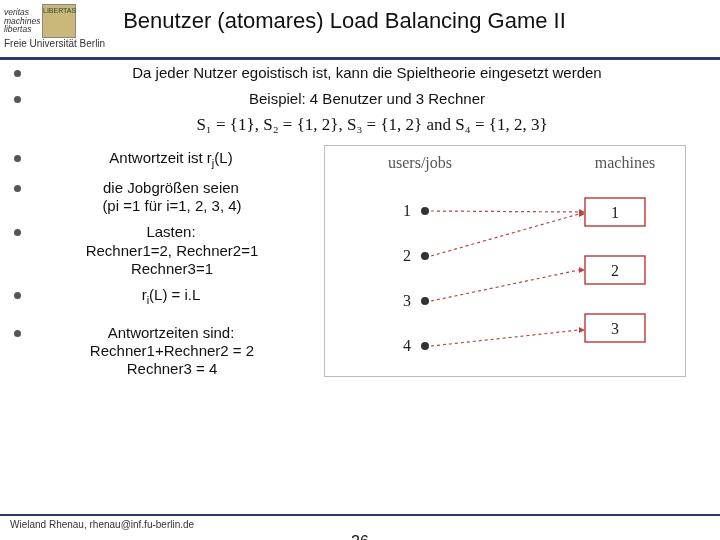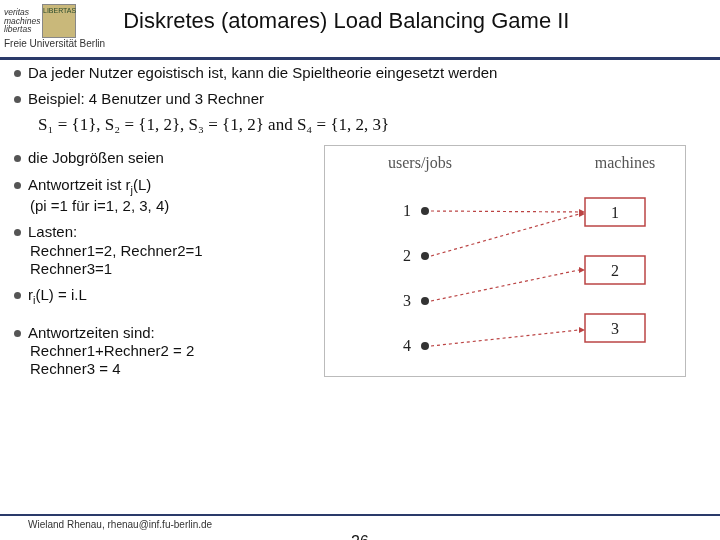--- a/index.html
+++ b/index.html
@@ -50,20 +50,21 @@
     font-size: 22px;
     color: #111;
     margin-left: 18px;
     margin-top: 4px;
   }
   .content {
     padding: 0 14px 0 14px;
     font-size: 15px;
     color: #111;
     line-height: 1.22;
+    text-align: center;
   }
   .bullet {
     position: relative;
     padding-left: 14px;
     margin-top: 4px;
   }
   .bullet::before {
     content: "";
     position: absolute;
     left: 0;
@@ -96,21 +97,21 @@
   .footer {
     position: absolute;
     bottom: 10px;
     left: 0;
     width: 100%;
     border-top: 2px solid #2a3a6a;
     font-size: 10px;
     color: #333;
     padding-top: 3px;
   }
-  .footer .author { margin-left: 28px; }
+  .footer .author { margin-left: 10px; }
   .footer .pagenum {
     position: absolute;
     left: 50%;
     top: 17px;
     transform: translateX(-50%);
     font-size: 16px;
     color: #111;
   }
 </style>
 </head>
@@ -121,34 +122,34 @@
     <div class="uni-row">
       <div class="motto">
         <span>veritas</span><br>
         <span>machines</span><br>
         <span>libertas</span>
       </div>
       <div class="seal">LIBERTAS</div>
     </div>
     <div class="uni-name">Freie Universität Berlin</div>
   </div>
-  <div class="title">Diskretes (atomares) Load Balancing Game II</div>
+  <div class="title">Benutzer (atomares) Load Balancing Game II</div>
 </div>
 
 <div class="content">
   <div class="bullet">Da jeder Nutzer egoistisch ist, kann die Spieltheorie eingesetzt werden</div>
   <div class="bullet tight">Beispiel: 4 Benutzer und 3 Rechner</div>
   <div class="formula">S₁ = {1}, S₂ = {1, 2}, S₃ = {1, 2} and S₄ = {1, 2, 3}</div>
 
   <div class="cols">
     <div class="leftcol">
-      <div class="bullet tight">die Jobgrößen seien</div>
       <div class="bullet tight">
         <span>Antwortzeit ist r</span><span class="subscript">j</span><span>(L)</span>
       </div>
+      <div class="bullet tight">die Jobgrößen seien</div>
       <div class="sub">(pi =1 für i=1, 2, 3, 4)</div>
       <div class="bullet tight">Lasten:</div>
       <div class="sub">Rechner1=2, Rechner2=1</div>
       <div class="sub">Rechner3=1</div>
       <div class="bullet tight">
         <span>r</span><span class="subscript">i</span><span>(L) = i.L</span>
       </div>
       <div style="height:12px"></div>
       <div class="bullet">Antwortzeiten sind:</div>
       <div class="sub">Rechner1+Rechner2 = 2</div>

